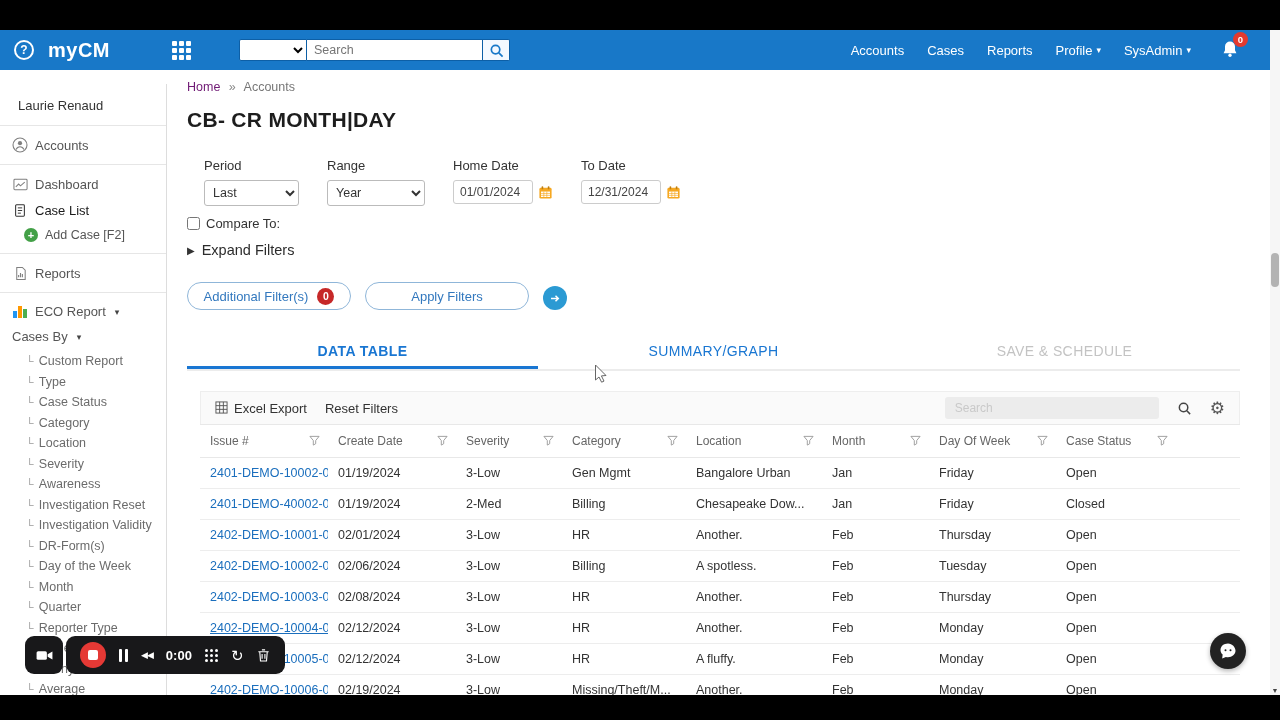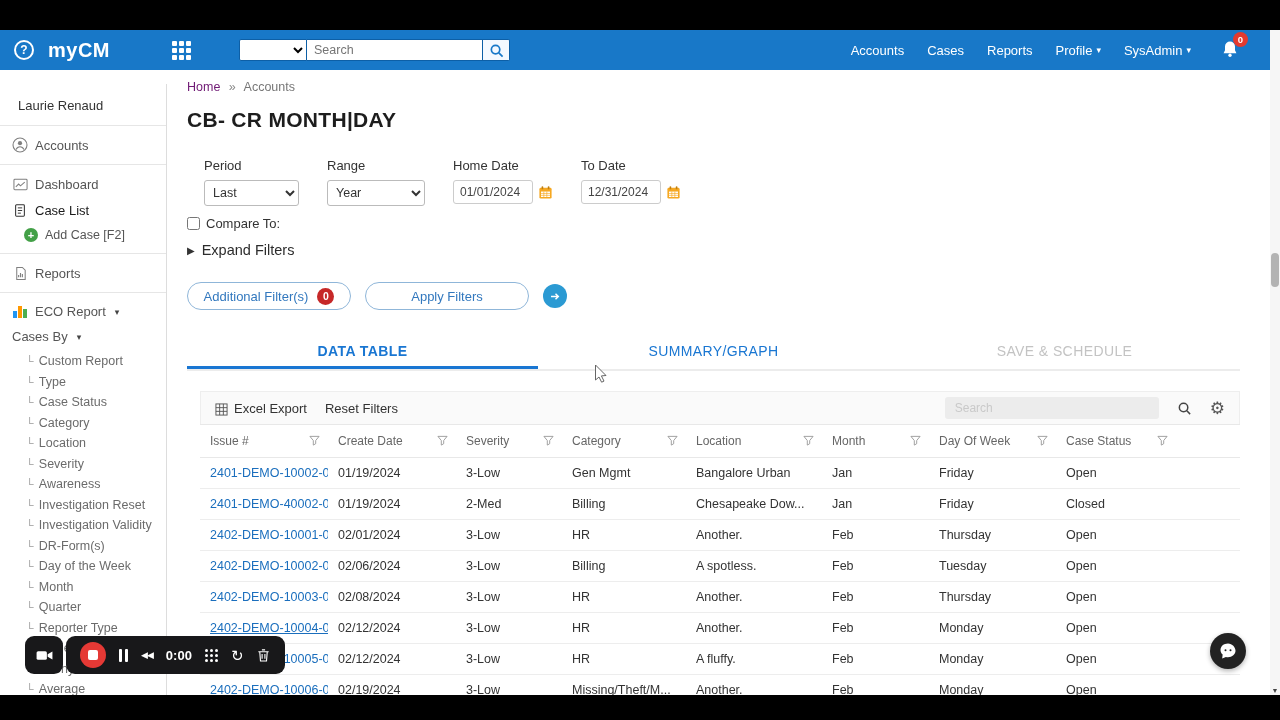--- a/index.html
+++ b/index.html
@@ -61,37 +61,37 @@
   .fgroup label{display:block;font-size:13px;color:#333;margin-bottom:7px}
   .fselect{width:98px;height:26px;font-size:12.5px;border:1px solid #bbb;border-radius:3px;background:#fff;color:#333;padding:0 4px}
   .fselect.narrow{width:95px}
   .datewrap{display:flex;align-items:center;gap:5px;border-bottom:1px solid transparent}
   .datewrap input{width:80px;height:24px;border:1px solid #ccc;border-radius:3px;font-size:12px;color:#444;padding:0 6px}
   .cal{cursor:pointer;display:flex}
   .compare{margin-top:10px;display:flex;align-items:center;gap:6px;font-size:13px;color:#333;cursor:pointer;width:max-content}
   .compare input{width:13px;height:13px}
   .expand{margin-top:11px;display:flex;align-items:center;gap:7px;font-size:14.5px;color:#2c2c2c;cursor:pointer;width:max-content}
   .expand .tri{font-size:10px;color:#333}
-  .actions{margin-top:24px;display:flex;align-items:center;gap:14px}
+  .actions{margin-top:24px;display:flex;align-items:flex-end;gap:14px}
   .pill{height:28px;min-width:164px;border:1px solid #8fb6d9;background:#fff;color:#3278be;
     border-radius:15px;font-size:13px;display:flex;align-items:center;justify-content:center;gap:9px;cursor:pointer;padding:0 14px}
   .rbadge{background:#c62828;color:#fff;border-radius:50%;width:17px;height:17px;font-size:10.5px;
     display:flex;align-items:center;justify-content:center;font-weight:bold}
   .goround{width:24px;height:24px;border-radius:50%;border:none;background:#2b9ad3;display:flex;
     align-items:center;justify-content:center;cursor:pointer}
 
   .tabs{margin-top:24px;display:flex;border-bottom:2px solid #ececec}
   .tab{flex:1;text-align:center;font-size:14px;letter-spacing:.4px;color:#1976d2;padding:9px 0 10px;cursor:pointer}
   .tab.active{box-shadow:inset 0 -3px 0 #1976d2;font-weight:bold}
   .tab.disabled{color:#c3c3c3}
 
   .tablecard{margin-top:20px;margin-left:13px;width:1040px}
   .ttoolbar{height:33px;background:#fafafa;border:1px solid #eee;border-bottom:none;
     display:flex;align-items:center;padding:0 14px;gap:18px;font-size:13px;color:#333}
-  .texcel{display:flex;align-items:flex-end;gap:6px;cursor:pointer}
+  .texcel{display:flex;align-items:flex-start;gap:6px;cursor:pointer}
   .treset{cursor:pointer}
   .tflex{flex:1}
   .tsearch{width:214px;height:22px;border:none;background:#ececec;border-radius:3px;font-size:12px;
     padding:0 10px;color:#555;outline:none}
   .tsearch::placeholder{color:#c9c9c9}
   .tgear{font-size:17px;color:#555;cursor:pointer;line-height:1}
   .tmag{cursor:pointer;display:flex}
   table.grid{width:1040px;border-collapse:collapse;table-layout:fixed}
   table.grid th{height:33px;font-size:12px;color:#666;font-weight:normal;text-align:left;
     border:1px solid #e8e8e8;border-left:none;border-right:none;padding:0 10px;background:#fff;position:relative}

